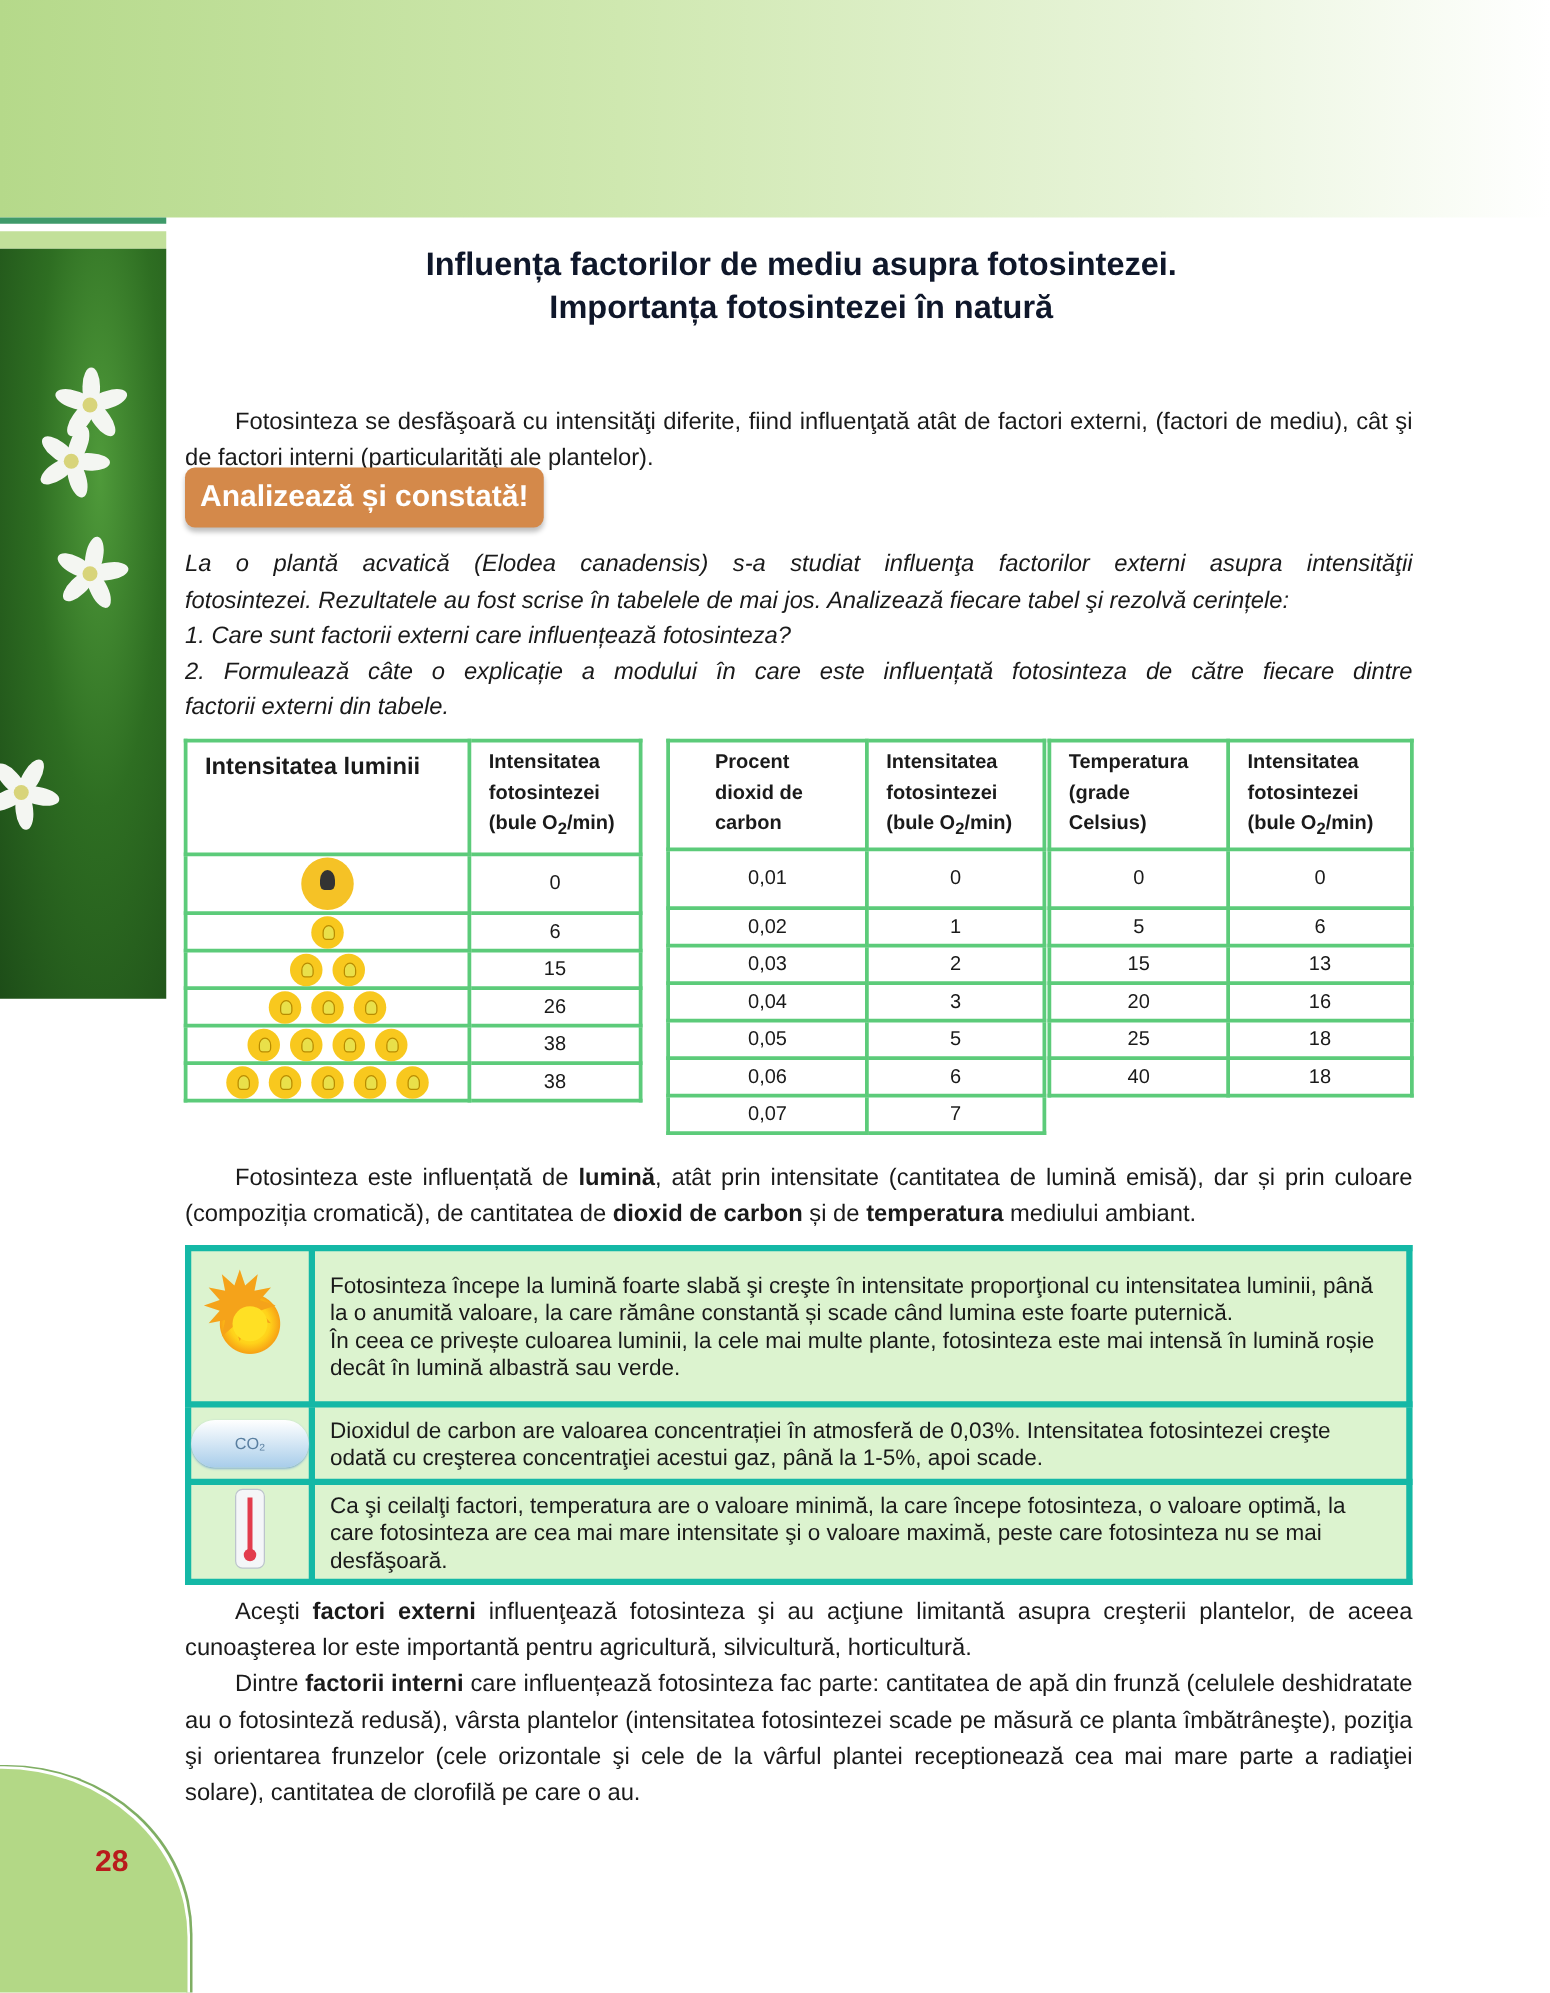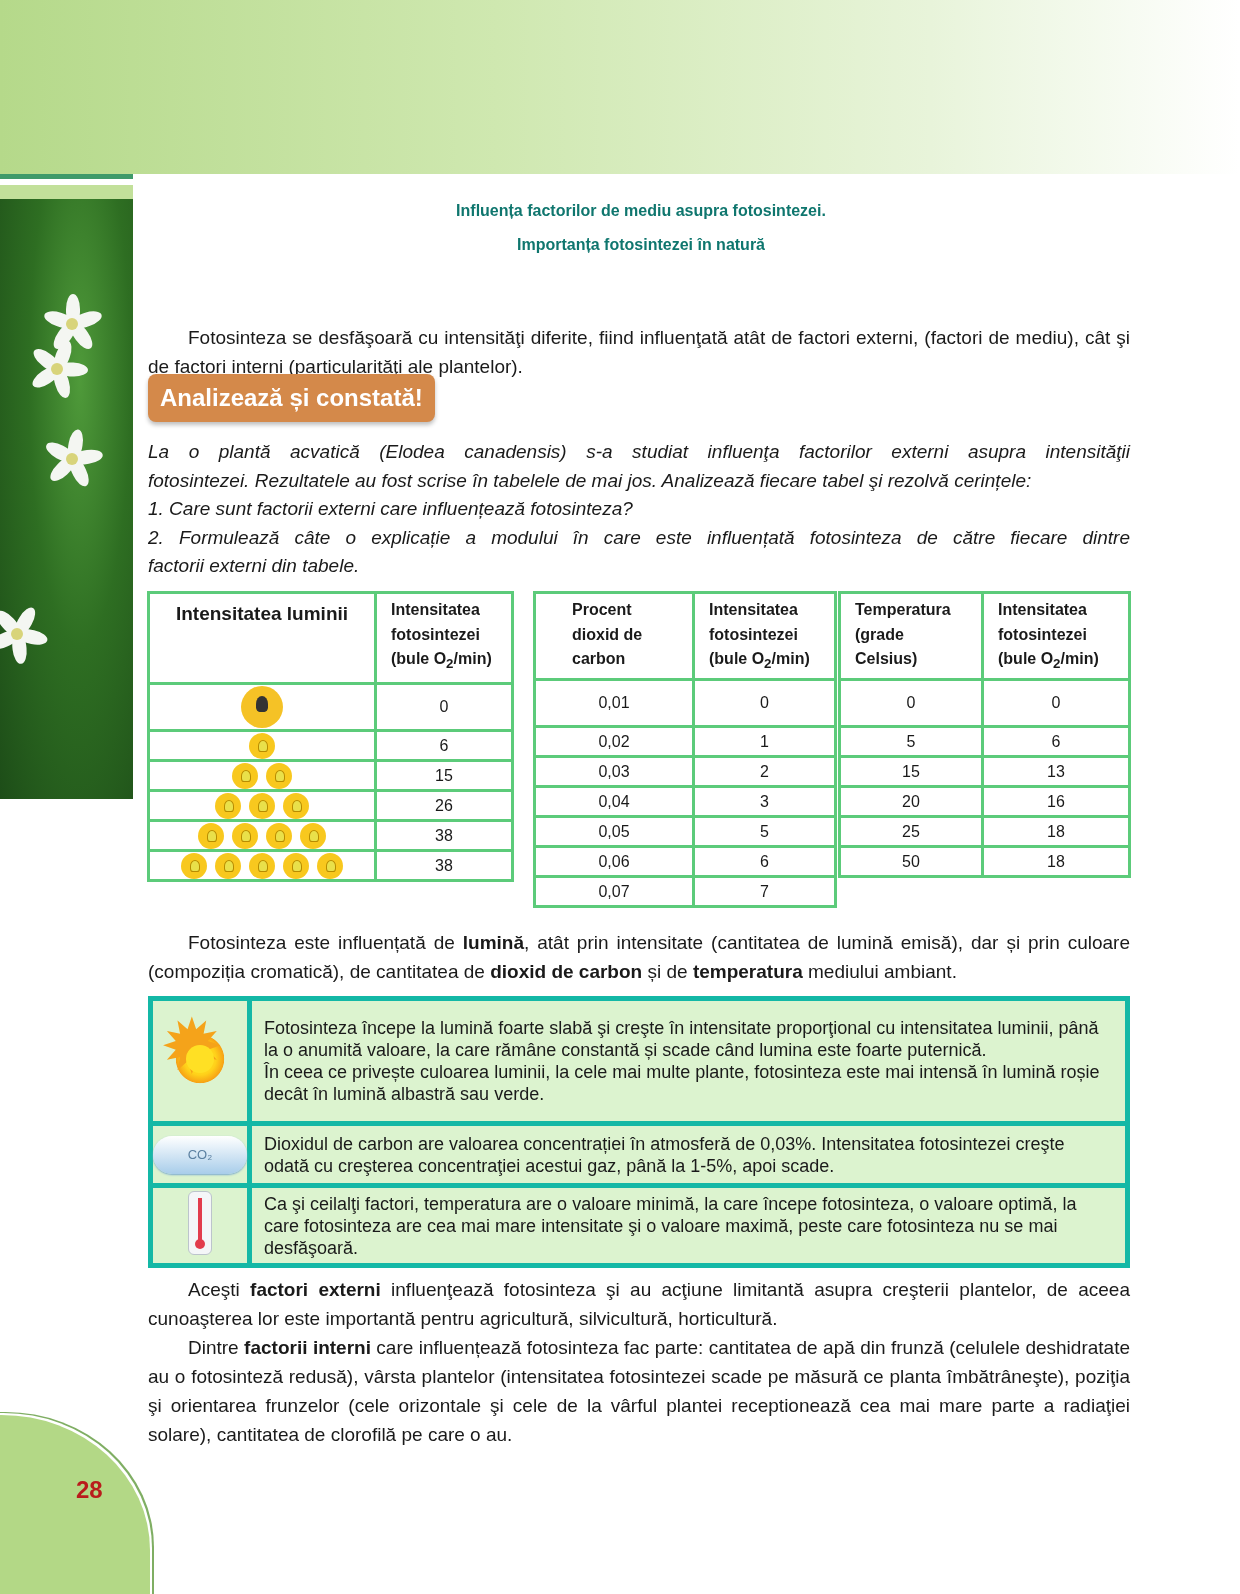--- a/index.html
+++ b/index.html
@@ -13,22 +13,22 @@
                 background:radial-gradient(ellipse at 60% 30%,#4f9a3a 0%,#2e6e22 45%,#1d4d18 100%); overflow:hidden; }
   .flower { position:absolute; width:60px; height:60px; }
   .petal { position:absolute; left:26px; top:0; width:14px; height:30px; background:#f4f6f2;
            border-radius:50% 50% 40% 40%; transform-origin:7px 30px; }
   .flower-center { position:absolute; left:26px; top:24px; width:12px; height:12px; border-radius:50%; background:#d8d47a; }
   .page-corner { position:absolute; left:-120px; top:1415px; width:270px; height:300px;
                  background:#b3d886; border-radius:0 55% 0 0 / 0 45% 0 0;
                  box-shadow:2px -2px 0 #ffffff, 4px -3px 0 #7fae63; }
   .page-number { position:absolute; left:76px; top:1476px; color:#b91c1c; font-weight:bold; font-size:24px; }
 
-  .title { position:absolute; left:150px; top:194px; width:982px; text-align:center; color:#0f766e;
-           font-weight:bold; font-size:16px; line-height:34px; }
+  .title { position:absolute; left:150px; top:194px; width:982px; text-align:center; color:#0f172a;
+           font-weight:bold; font-size:26px; line-height:34px; }
   .para { position:absolute; left:148px; width:982px; font-size:19px; line-height:29px; text-align:justify; }
   .para .indent { display:inline-block; width:40px; }
   .badge { position:absolute; left:148px; top:374px; height:48px; padding:0 12px; background:#d4894a;
            border-radius:8px; color:#ffffff; font-weight:bold; font-size:24px; line-height:48px;
            box-shadow:0 3px 4px rgba(0,0,0,0.25); }
   .ital { position:absolute; left:148px; top:438px; width:982px; font-style:italic; font-size:19px; line-height:28.5px; }
   .ital div.just { text-align:justify; text-align-last:justify; }
 
   table.data { position:absolute; border-collapse:collapse; font-size:16px; }
   table.data td { border:3px solid #5ccb7a; padding:0 14px; vertical-align:middle; }
@@ -114,21 +114,21 @@
   <div class="just">La o plantă acvatică (Elodea canadensis) s-a studiat influenţa factorilor externi asupra intensităţii</div>
   <div>fotosintezei. Rezultatele au fost scrise în tabelele de mai jos. Analizează fiecare tabel şi rezolvă cerințele:</div>
   <div>1. Care sunt factorii externi care influențează fotosinteza?</div>
   <div class="just">2. Formulează câte o explicație a modului în care este influențată fotosinteza de către fiecare dintre</div>
   <div>factorii externi din tabele.</div>
 </div>
 
 <table class="data" style="left:147px;top:591px;width:367px;">
   <tbody>
       <tr class="hdr">
-    <td style="width:196px;font-size:19px;padding-top:8px;text-align:center;">Intensitatea luminii</td>
+    <td style="width:196px;font-size:19px;padding-top:8px;">Intensitatea luminii</td>
     <td>
       <div>Intensitatea</div>
           <div>fotosintezei</div>
       <div><span>(bule O</span><sub>2</sub><span>/min)</span></div>
     </td>
   </tr>
   <tr class="r0">
     <td class="v"><span class="lamp lamp-off"></span></td>
     <td class="v">0</td>
   </tr>
@@ -228,21 +228,21 @@
       </tr>
   <tr class="rr">
         <td class="v">20</td>
         <td class="v">16</td>
       </tr>
   <tr class="rr">
         <td class="v">25</td>
         <td class="v">18</td>
       </tr>
   <tr class="rr">
-        <td class="v">50</td>
+        <td class="v">40</td>
         <td class="v">18</td>
       </tr>
 </tbody>
   </table>
 
 <div class="para" style="top:928px;">
   <span class="indent"></span><span>Fotosinteza este influențată de </span><b>lumină</b><span>, atât prin intensitate (cantitatea de lumină emisă), dar și prin culoare (compoziția cromatică), de cantitatea de </span><b>dioxid de carbon</b><span> și de </span><b>temperatura</b><span> mediului ambiant.</span>
 </div>
 
 <table class="infobox">

